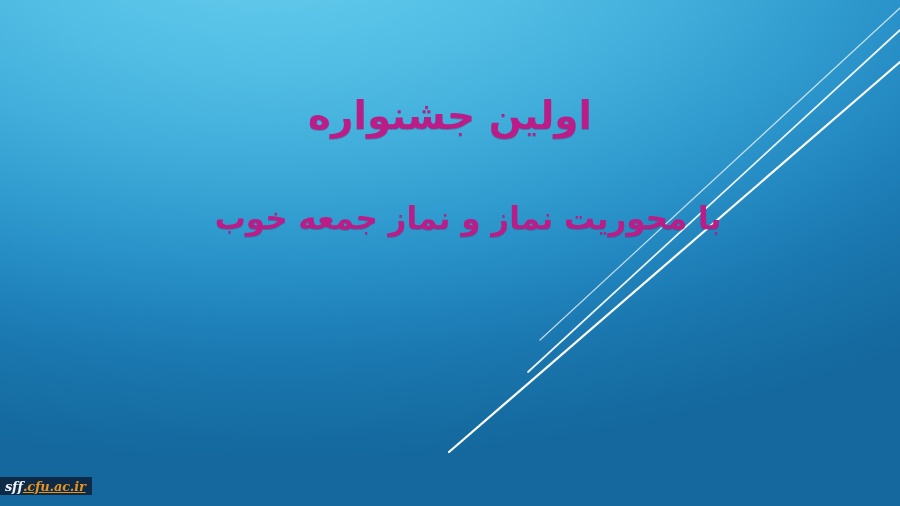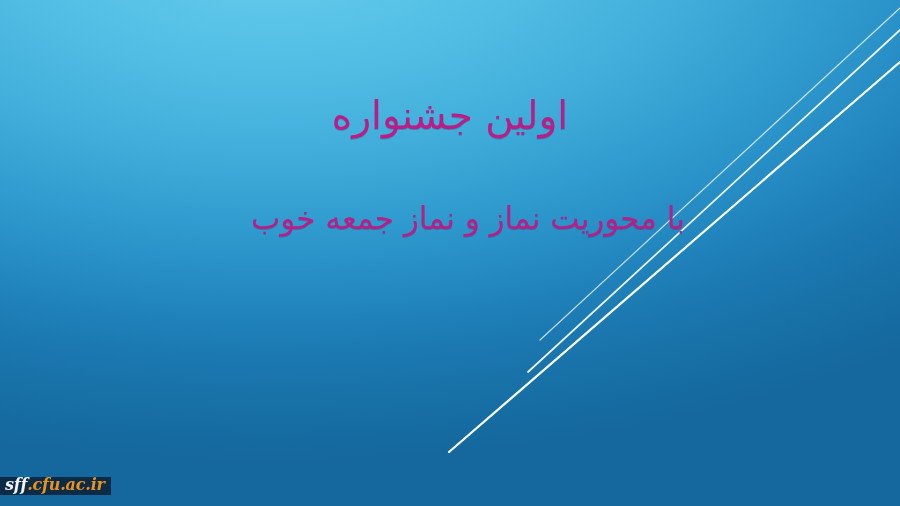--- a/index.html
+++ b/index.html
@@ -45,49 +45,50 @@
     inset: 0;
     display: flex;
     flex-direction: column;
     align-items: center;
     justify-content: flex-start;
     text-align: center;
   }
   .headline {
     width: 100%;
     color: #bb1d88;
-    font-weight: normal;
+    font-weight: bold;
     letter-spacing: 0px;
     line-height: 1.05;
     white-space: nowrap;
     text-shadow: 0 1px 0 rgba(80,10,60,0.25);
   }
   .line-1 { margin-top: 96px;  font-size: 39px; }
   .line-2 { margin-top: 71px;  font-size: 35px; }
   .line-3 { margin-top: 65px;  font-size: 31px; padding-left: 36px; }
 
   
   #watermark {
     position: absolute;
     left: 0px;
     top: 477px;
     height: 18px;
     padding: 0 6px 0 5px;
     background: #0d2b47;
     display: flex;
+    align-items: center;
     direction: ltr;
     font-family: "DejaVu Serif", "Liberation Serif", serif;
     font-style: italic;
     font-weight: bold;
-    font-size: 16px;
+    font-size: 13px;
     line-height: 1;
     letter-spacing: -0.2px;
   }
   #watermark .wm-a { color: #f2f4f6; }
-  #watermark .wm-b { color: #e8921f; }
+  #watermark .wm-b { color: #e8921f; text-decoration: underline; }
 </style>
 </head>
 <body>
 
 <div id="stage">
 
   <svg id="streaks" viewBox="0 0 900 506" preserveAspectRatio="none" aria-hidden="true">
     <defs>
       <filter id="soft" x="-30%" y="-30%" width="160%" height="160%">
         <feGaussianBlur stdDeviation="0.6"></feGaussianBlur>

